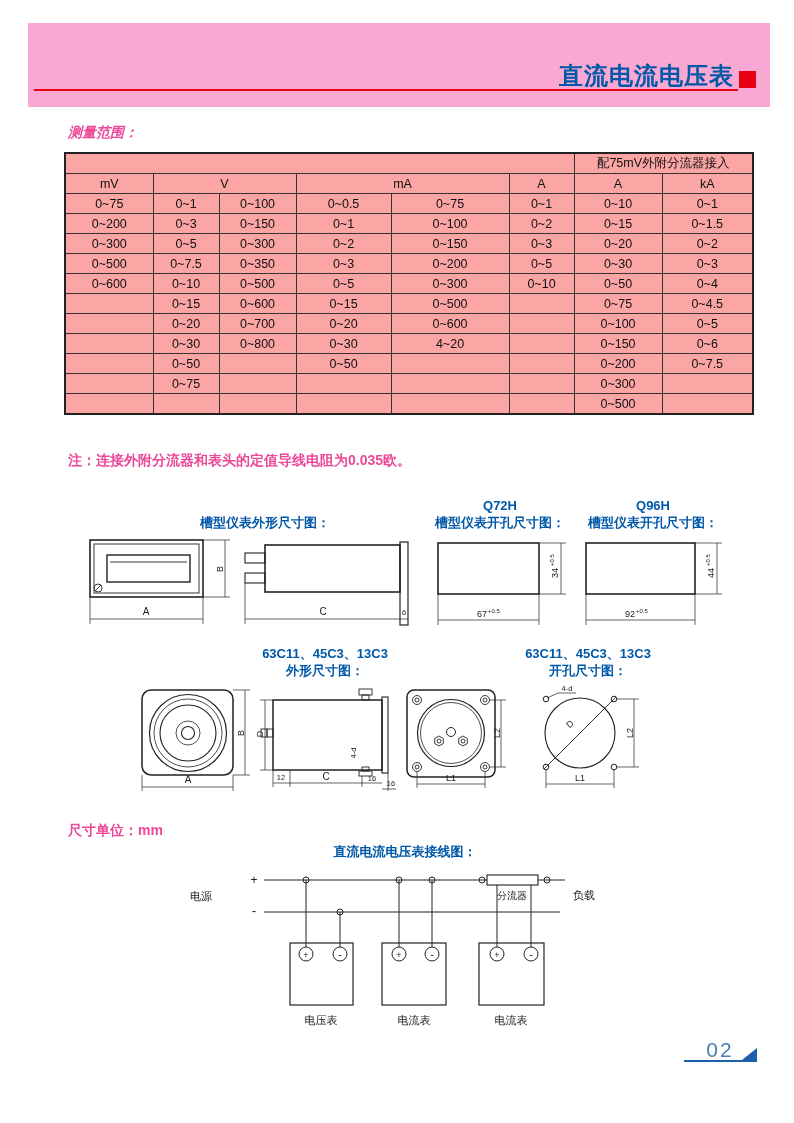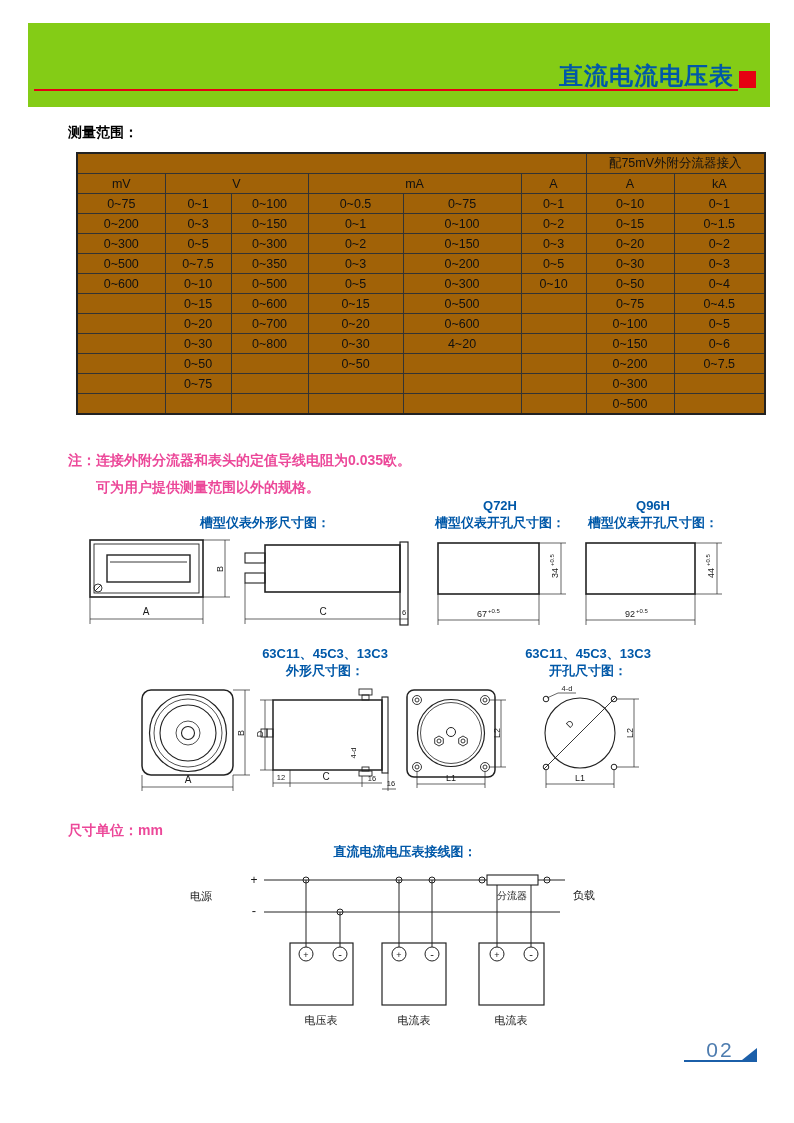--- a/index.html
+++ b/index.html
@@ -1,30 +1,30 @@
 <!DOCTYPE html>
 <html><head>
 <meta charset="utf-8">
 <style>
   html,body{margin:0;padding:0;background:#fff;}
   #page{position:relative;width:794px;height:1123px;background:#ffffff;overflow:hidden;
         font-family:"Liberation Sans","DejaVu Sans",sans-serif;}
   .abs{position:absolute;}
   
-  .banner{left:28px;top:23px;width:742px;height:84px;background:#84cc16;}
+  .banner{left:28px;top:23px;width:742px;height:84px;background:#f9a8d4;}
   .banner-title-row{position:absolute;right:14px;top:40px;display:flex;align-items:flex-end;gap:5px;}
   .banner-title{color:#0058a8;font-size:24px;font-weight:bold;line-height:26px;letter-spacing:1px;}
   .red-square{width:17px;height:17px;background:#e60012;margin-bottom:1px;}
   .red-rule{position:absolute;left:6px;top:66px;width:704px;border-top:2px solid #e60012;}
   
-  .blue-label{color:#000000;font-weight:bold;font-size:14px;}
+  .blue-label{color:#ec4899;font-weight:bold;font-size:14px;font-style:italic;}
   .red-label{color:#ec4899;font-weight:bold;font-size:14px;}
   .diag-title{color:#0058a8;font-weight:bold;font-size:13px;line-height:17px;text-align:center;}
   
-  table.range{border-collapse:collapse;table-layout:fixed;width:688px;background:#a16207;border:2px solid #222;margin-left:12px;}
+  table.range{border-collapse:collapse;table-layout:fixed;width:688px;background:#fca5a5;border:2px solid #222;}
   table.range td{border:1px solid #333;text-align:center;vertical-align:middle;height:19px;
                  font-size:12.5px;color:#111;padding:0;overflow:hidden;white-space:nowrap;}
   
   svg.tech line,svg.tech rect,svg.tech circle,svg.tech path,svg.tech polygon
       {stroke:#222;fill:none;}
   svg.tech text{fill:#1a1a1a;stroke:none;font-family:"Liberation Sans","DejaVu Sans",sans-serif;}
   
   .page-num{color:#4d7caf;font-size:21px;letter-spacing:2px;text-align:center;}
   .footer-rule{background:#1b5fa9;height:2px;}
   .footer-tri{width:0;height:0;border-left:15px solid transparent;border-bottom:12px solid #1b5fa9;}
@@ -175,21 +175,20 @@
           <td></td>
           <td></td>
           <td></td>
           <td>0~500</td>
           <td></td>
         </tr>
   </tbody>
     </table>
 
   <div class="abs red-label" style="left:68px;top:452px;">注：连接外附分流器和表头的定值导线电阻为0.035欧。</div>
-  <div class="abs red-label" style="left:96px;top:479px;">可为用户提供测量范围以外的规格。</div>
 
   <div class="abs diag-title" style="left:170px;top:514px;width:190px;">槽型仪表外形尺寸图：</div>
   <div class="abs diag-title" style="left:425px;top:497px;width:150px;">
     <div>Q72H</div>
     <div>槽型仪表开孔尺寸图：</div>
   </div>
   <div class="abs diag-title" style="left:578px;top:497px;width:150px;">
     <div>Q96H</div>
     <div>槽型仪表开孔尺寸图：</div>
   </div>

